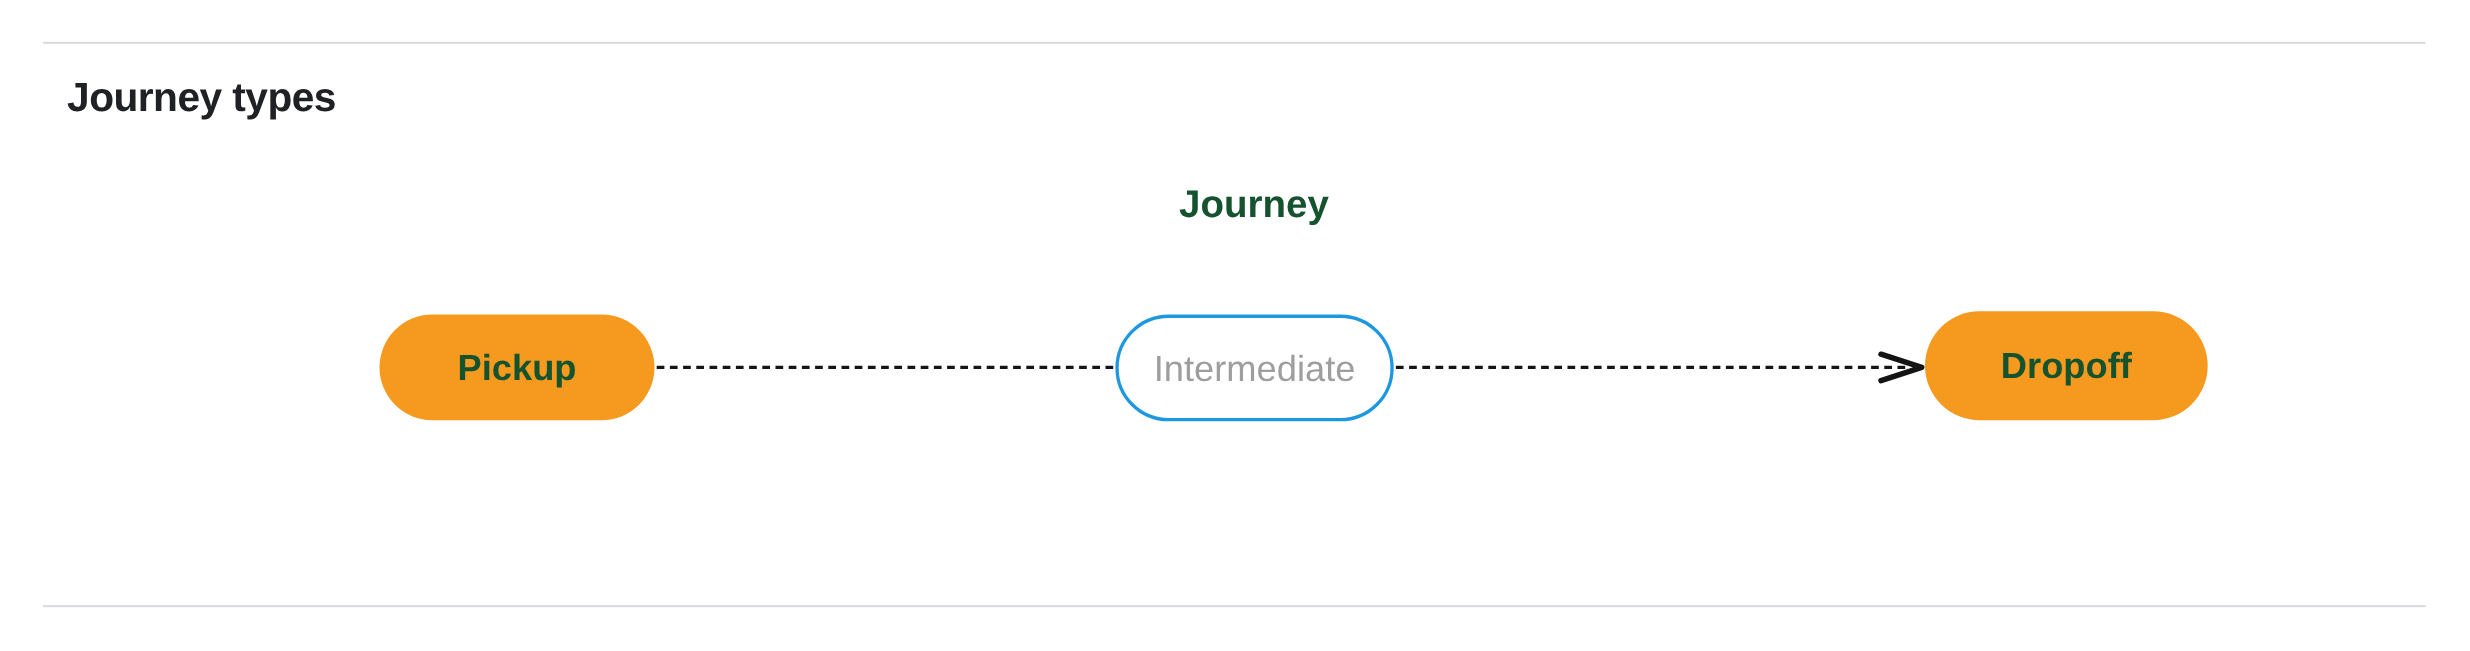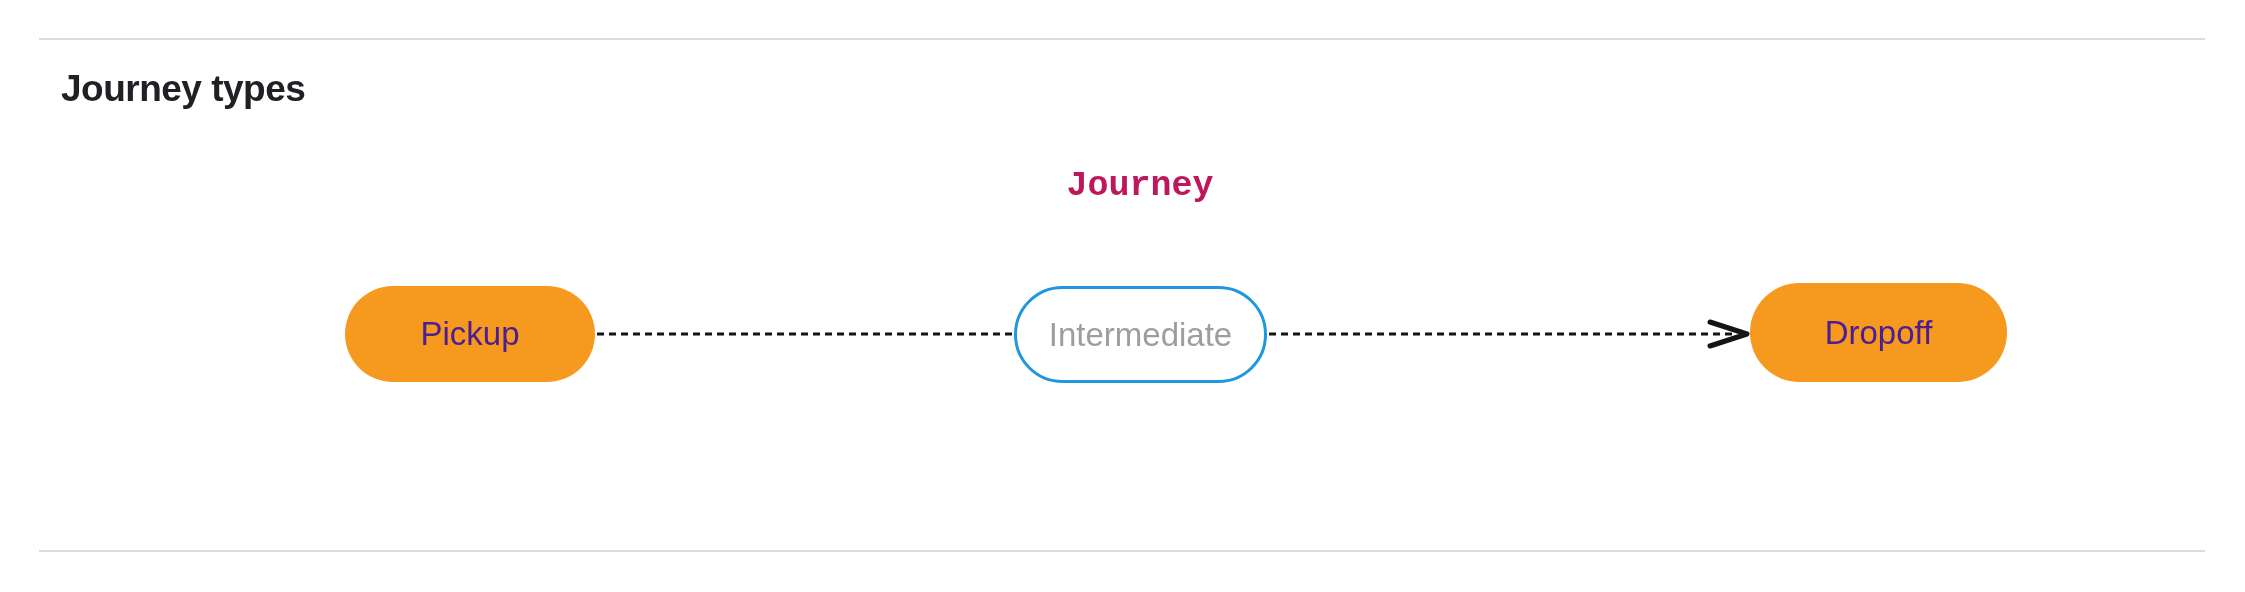--- a/index.html
+++ b/index.html
@@ -31,38 +31,37 @@
     white-space: nowrap;
   }
   .cluster-label {
     position: absolute;
     left: 1038px;
     top: 166px;
     width: 204px;
     text-align: center;
     font-size: 35px;
     font-weight: bold;
-    color: #be185d;
+    color: #14532d;
     white-space: nowrap;
-    font-family: Liberation Mono, monospace;
   }
   .node {
     position: absolute;
     box-sizing: border-box;
     border-radius: 50px;
     display: flex;
     align-items: center;
     justify-content: center;
     font-size: 33px;
     white-space: nowrap;
   }
   .node.orange {
     background: #f6991f;
-    color: #4c1d95;
-    font-weight: normal;
+    color: #14532d;
+    font-weight: bold;
   }
   .node.outlined {
     background: #ffffff;
     border: 3px solid #1c97e0;
     color: #9e9e9e;
     font-weight: 500;
   }
   .node.pickup       { left: 345px;  top: 286px; width: 250px; height: 96px; }
   .node.intermediate { left: 1014px; top: 286px; width: 253px; height: 97px; }
   .node.dropoff      { left: 1750px; top: 283px; width: 257px; height: 99px; }

